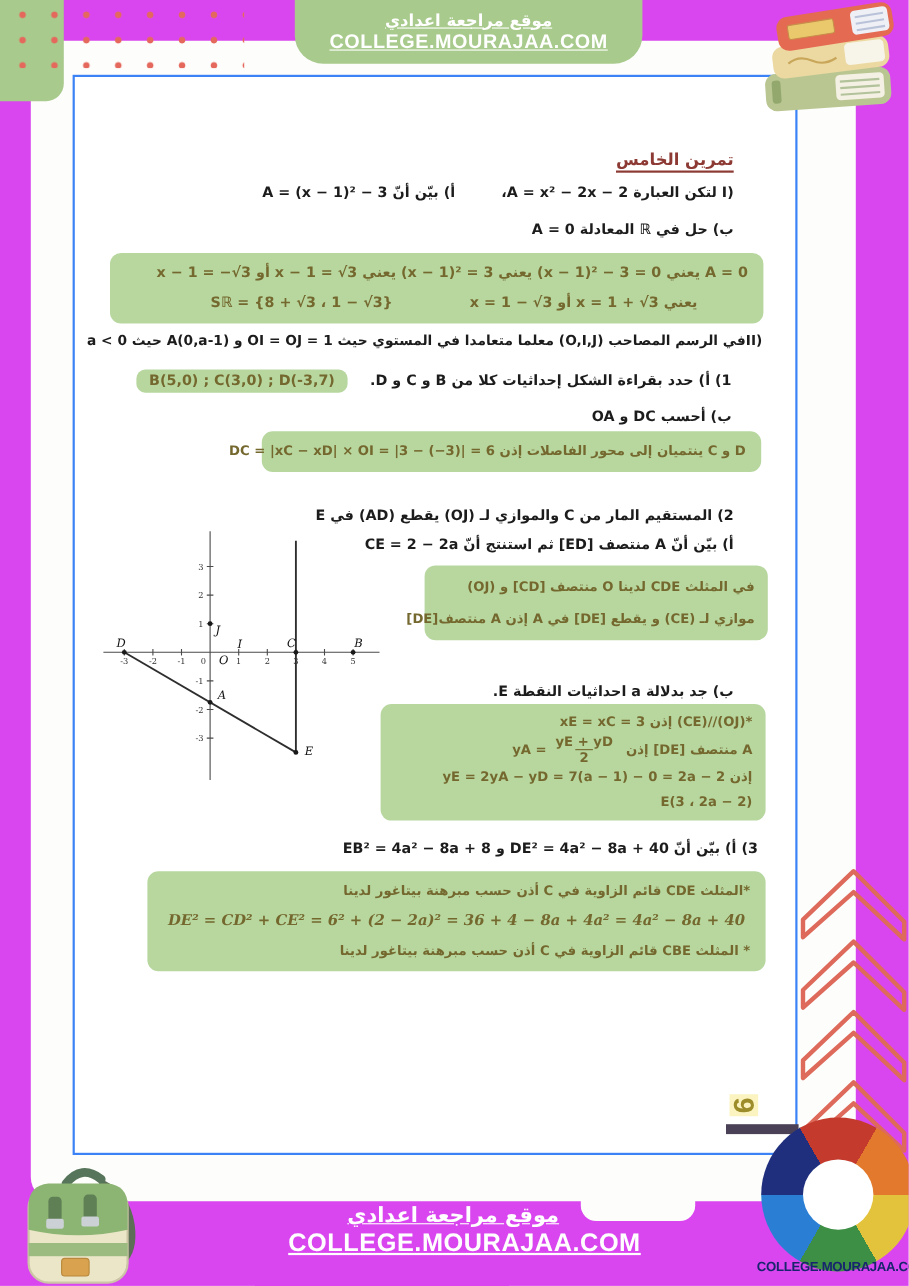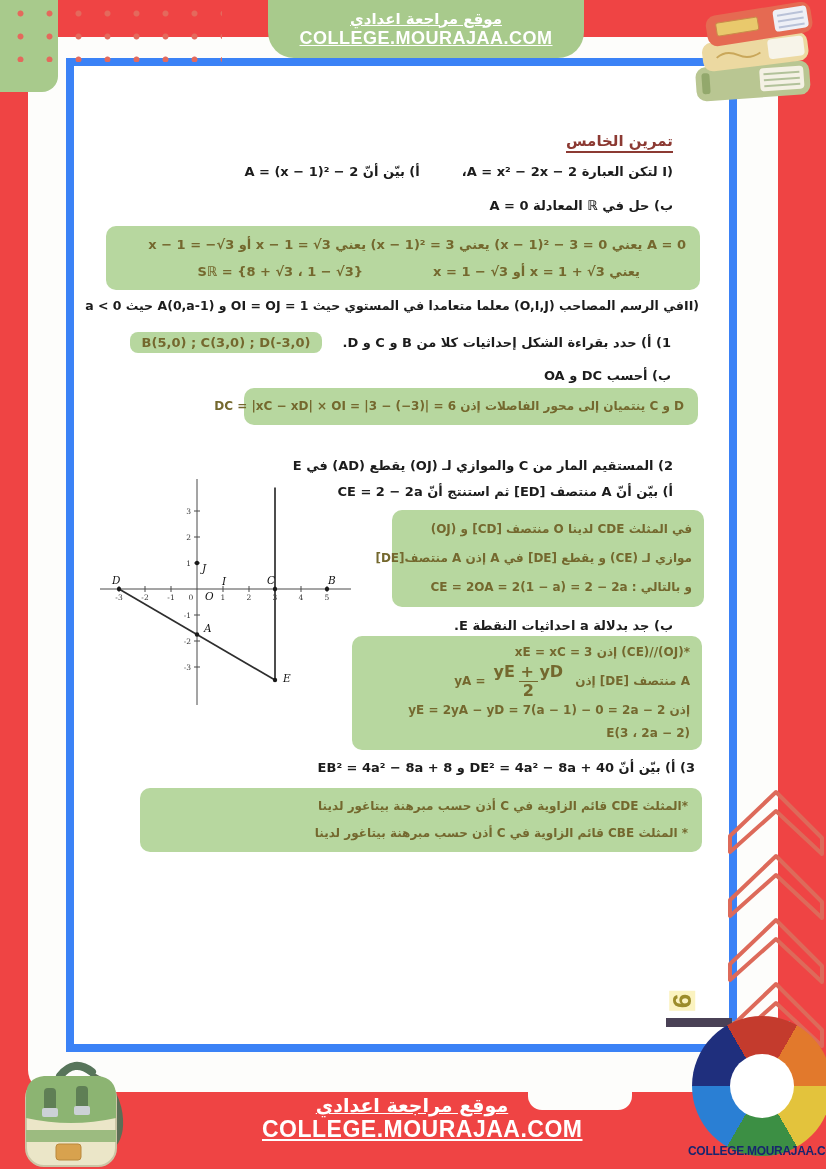--- a/index.html
+++ b/index.html
@@ -1,35 +1,35 @@
 <!DOCTYPE html>
 <html lang="ar"><head>
 <meta charset="utf-8">
 <style>
   html,body{margin:0;padding:0;}
-  .canvas{position:relative;width:826px;height:1169px;background:#ef4444;overflow:hidden;
+  .canvas{position:relative;width:826px;height:1169px;background:#d946ef;overflow:hidden;
           font-family:"DejaVu Sans",sans-serif;}
   .sheet{position:absolute;left:28px;top:37px;width:750px;height:1055px;background:#fdfdfb;
          border-radius:22px;z-index:1;}
   .corner-green{position:absolute;left:0;top:0;width:58px;height:92px;background:#a8ca8c;
          border-bottom-right-radius:16px;z-index:2;}
   .tab{position:absolute;left:528px;top:1090px;width:104px;height:20px;background:#fdfdfb;
          border-radius:0 0 14px 14px;z-index:2;}
   .dots{position:absolute;left:0;top:0;width:222px;height:62px;z-index:6;
         background-image:radial-gradient(circle,#e4695c 2.6px,rgba(0,0,0,0) 3.4px);
         background-size:29px 23px;background-position:6px 2px;}
   .header-pill{position:absolute;left:268px;top:0;width:316px;height:58px;background:#a8ca8c;
         border-radius:0 0 26px 26px;z-index:5;display:flex;flex-direction:column;
         justify-content:center;align-items:center;color:#fff;}
   .banner-ar{font-weight:700;font-size:15px;text-decoration:underline;}
   .banner-url{font-weight:700;font-size:18px;text-decoration:underline;
         font-family:"Liberation Sans",sans-serif;letter-spacing:.5px;}
   .books{position:absolute;left:688px;top:2px;z-index:6;}
-  .page{position:absolute;left:66px;top:58px;width:655px;height:978px;background:#fff;
-        border:8px solid #3b82f6;z-index:3;}
+  .page{position:absolute;left:66px;top:68px;width:655px;height:978px;background:#fff;
+        border:2px solid #3b82f6;z-index:3;}
   .line,.row{position:absolute;direction:rtl;font-size:13px;font-weight:600;color:#1c1c1c;
         white-space:nowrap;}
   .row{display:flex;align-items:center;}
   .title{position:absolute;top:66px;right:56px;direction:rtl;font-size:15px;font-weight:700;
         color:#8c3a33;border-bottom:2px solid #8c3a33;padding-bottom:1px;}
   .r1{top:98px;right:56px;gap:42px;}
   .l-b{top:132px;right:56px;}
   .gbox{position:absolute;background:#b7d79f;border-radius:10px;color:#74682e;font-weight:600;
         padding:5px 0;}
   .bl{line-height:27px;text-align:right;padding:0 14px;direction:rtl;white-space:nowrap;}
@@ -46,21 +46,21 @@
   .graph{position:absolute;left:20px;top:408px;}
   .tick{font:7.5px "DejaVu Serif",serif;fill:#333;}
   .plabel{font:italic 10.5px "DejaVu Serif",serif;fill:#111;}
   .box3{left:318px;top:444px;width:312px;font-size:12px;}
   .box3 .bl{line-height:29px;padding:0 12px;}
   .l-2b{top:552px;right:56px;}
   .box4{left:278px;top:570px;width:350px;font-size:12px;}
   .box4 .bl{line-height:23px;padding:0 12px;}
   .box4 .fr{display:flex;direction:rtl;gap:8px;align-items:center;justify-content:flex-start;}
   .mathltr{direction:ltr;display:inline-flex;align-items:center;gap:4px;text-align:right;}
-  .frac{display:inline-flex;flex-direction:column;align-items:center;line-height:1;font-size:16px;}
+  .frac{display:inline-flex;flex-direction:column;align-items:center;line-height:1;font-size:12px;}
   .frac .den{border-top:1px solid #74682e;padding:1px 4px 0;}
   .frac .num{padding:0 4px 1px;}
   .l4{padding-right:34px;margin-left:24px;}
   .l-3{top:694px;right:34px;}
   .box5{left:66px;top:722px;width:562px;font-size:12px;}
   .box5 .bl{line-height:27px;}
   .mathline{font-family:"DejaVu Serif",serif;font-style:italic;font-size:13.5px;direction:ltr;
         text-align:center;}
   .pg9{position:absolute;left:598px;top:922px;transform:rotate(90deg);
         font:700 26px "Liberation Sans",sans-serif;color:#9c8c2a;background:#fbf3c0;
@@ -121,37 +121,37 @@
         </g>
       <rect x="28" y="16" width="42" height="13" rx="2" fill="#e9c96c" stroke="#c98c4a"></rect>
     </g>
   </svg>
 
   <div class="page">
     <div class="title">تمرين الخامس</div>
 
     <div class="row r1">
       <span>⁦I)⁩ لتكن العبارة ⁦A = x² − 2x − 2⁩،</span>
-      <span>أ) بيّن أنّ ⁦A = (x − 1)² − 2⁩</span>
+      <span>أ) بيّن أنّ ⁦A = (x − 1)² − 3⁩</span>
     </div>
     <div class="line l-b">ب) حل في ⁦ℝ⁩ المعادلة ⁦A = 0⁩</div>
 
     <div class="gbox box1">
       <div class="bl">⁦A = 0⁩ يعني ⁦(x − 1)² − 3 = 0⁩ يعني ⁦(x − 1)² = 3⁩ يعني ⁦x − 1 = √3⁩ أو ⁦x − 1 = −√3⁩</div>
       <div class="bl flexline">
         <span>يعني ⁦x = 1 + √3⁩ أو ⁦x = 1 − √3⁩</span>
         <span dir="ltr">Sℝ = {8 + √3 ، 1 − √3}</span>
       </div>
     </div>
 
     <div class="line l-ii">⁦II)⁩في الرسم المصاحب ⁦(O,I,J)⁩ معلما متعامدا في المستوي حيث ⁦OI = OJ = 1⁩ و ⁦A(0,a-1)⁩ حيث ⁦a &lt; 0⁩</div>
 
     <div class="row r-q1a">
       <span>1) أ)  حدد بقراءة الشكل إحداثيات كلا من ⁦B⁩ و ⁦C⁩ و ⁦D⁩.</span>
-      <span class="chip">B(5,0)   ;   C(3,0)   ; D(-3,0)</span>
+      <span class="chip">B(5,0)   ;   C(3,0)   ; D(-3,7)</span>
     </div>
     <div class="line l-q1b">ب) أحسب ⁦DC⁩ و ⁦OA⁩</div>
 
     <div class="gbox box2">
       <div class="bl">⁦D⁩ و ⁦C⁩ ينتميان إلى محور الفاصلات إذن  ⁦DC = |xC − xD| × OI = |3 − (−3)| = 6⁩</div>
     </div>
 
     <div class="line l-2">2) المستقيم المار من ⁦C⁩ والموازي لـ ⁦(OJ)⁩ يقطع ⁦(AD)⁩ في ⁦E⁩</div>
     <div class="line l-2a">أ) بيّن أنّ ⁦A⁩ منتصف ⁦[ED]⁩ ثم استنتج أنّ  ⁦CE = 2 − 2a⁩</div>
 
@@ -201,21 +201,20 @@
         <text x="111" y="126" class="plabel">O</text>
         <circle cx="103" cy="160.5" r="2.2" fill="#1a1a1a"></circle>
         <text x="110" y="157.5" class="plabel">A</text>
         <circle cx="181" cy="206" r="2.2" fill="#1a1a1a"></circle>
         <text x="189" y="208" class="plabel">E</text>
       </svg>
 
     <div class="gbox box3">
       <div class="bl">في المثلث ⁦CDE⁩ لدينا ⁦O⁩ منتصف ⁦[CD]⁩ و ⁦(OJ)⁩</div>
       <div class="bl">موازي لـ ⁦(CE)⁩ و يقطع ⁦[DE]⁩ في ⁦A⁩ إذن ⁦A⁩ منتصف⁦[DE]⁩</div>
-      <div class="bl">و بالتالي : ⁦CE = 2OA = 2(1 − a) = 2 − 2a⁩</div>
     </div>
 
     <div class="line l-2b">ب) جد بدلالة ⁦a⁩ احداثيات النقطة ⁦E⁩.</div>
 
     <div class="gbox box4">
       <div class="bl">*⁦(CE)//(OJ)⁩ إذن  ⁦xE = xC = 3⁩</div>
       <div class="bl fr">
         <span>⁦A⁩ منتصف ⁦[DE]⁩ إذن</span>
         <span class="mathltr">
           <span>yA =</span>
@@ -226,20 +225,21 @@
         </span>
       </div>
       <div class="bl">إذن ⁦yE = 2yA − yD = 7(a − 1) − 0 = 2a − 2⁩</div>
       <div class="bl l4">E(3 ، 2a − 2)</div>
     </div>
 
     <div class="line l-3">3) أ) بيّن أنّ ⁦DE² = 4a² − 8a + 40⁩  و  ⁦EB² = 4a² − 8a + 8⁩</div>
 
     <div class="gbox box5">
       <div class="bl">*المثلث ⁦CDE⁩ قائم الزاوية في ⁦C⁩ أذن حسب مبرهنة بيتاغور لدينا</div>
+      <div class="bl mathline">DE² = CD² + CE² = 6² + (2 − 2a)² = 36 + 4 − 8a + 4a² = 4a² − 8a + 40</div>
       <div class="bl">* المثلث ⁦CBE⁩ قائم الزاوية في ⁦C⁩ أذن حسب مبرهنة بيتاغور لدينا</div>
     </div>
 
     <span class="pg9">9</span>
     <div class="pgbar"></div>
     <div class="pgline"></div>
   </div>
 
   <svg class="chevrons" width="104" height="280" viewBox="0 0 104 280">
     <g fill="none" stroke="#dd6a5a" stroke-width="4" stroke-linejoin="round">

